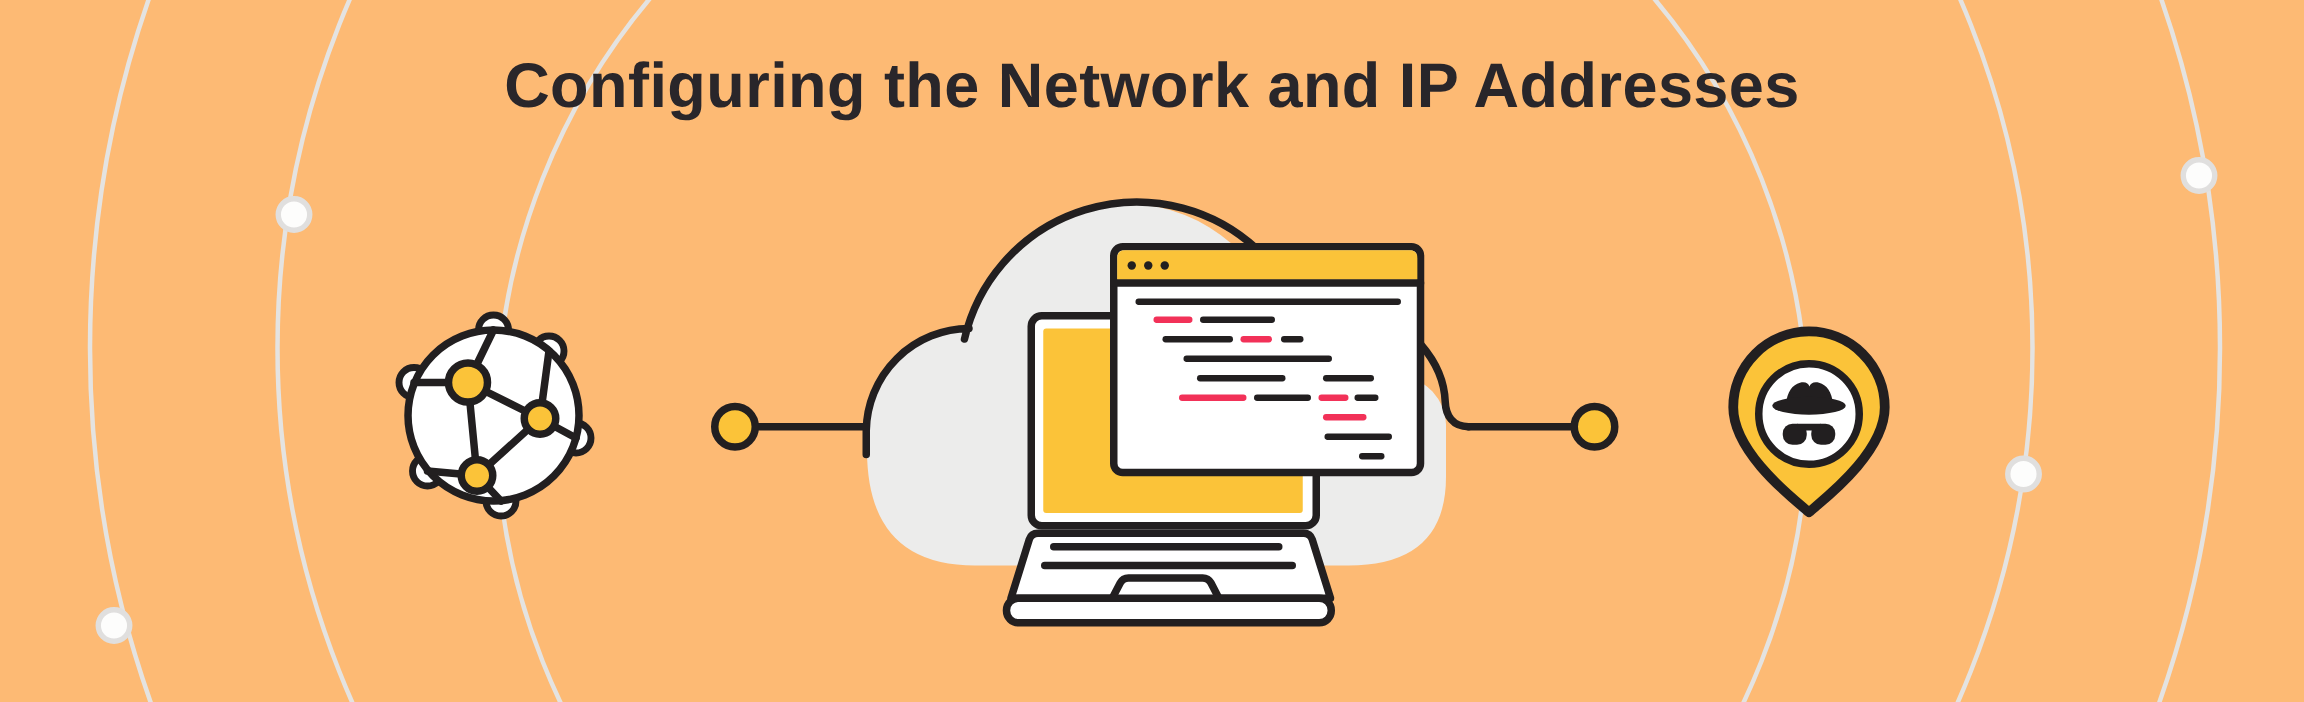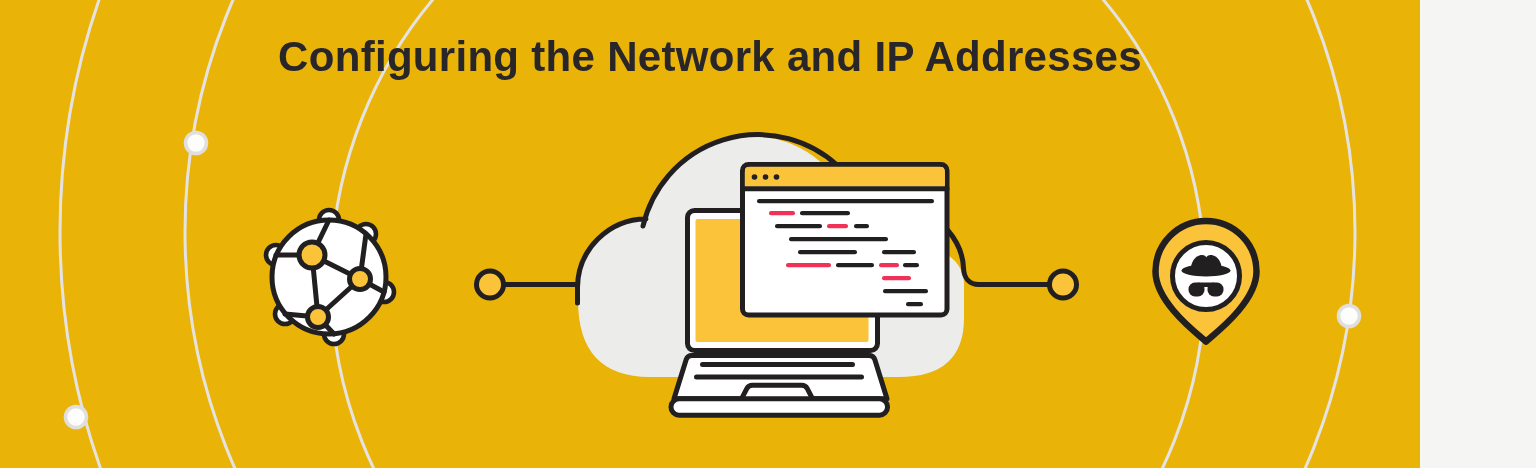--- a/index.html
+++ b/index.html
@@ -1,18 +1,18 @@
 <!DOCTYPE html>
 <html><head>
 <meta charset="utf-8">
 <style>
   html,body{margin:0;padding:0;background:#f5f5f4;}
   .canvas{
-    position:relative;width:1420px;height:468px;overflow:hidden;
-    background:#eab308;font-family:"Liberation Sans",sans-serif;
+    position:relative;width:1536px;height:468px;overflow:hidden;
+    background:#fdba74;font-family:"Liberation Sans",sans-serif;
   }
   .scene{position:absolute;inset:0;width:1536px;height:468px;display:block;}
   .title{
     position:absolute;top:36px;left:0;width:100%;margin:0;
     text-align:center;font-size:42px;font-weight:700;color:#29262a;
     letter-spacing:0.3px;line-height:1;z-index:2;
   }
   .arc{fill:none;stroke:#e4e3e1;stroke-width:3;}
   .stroke5{fill:none;stroke:#221f20;stroke-width:5;stroke-linecap:round;stroke-linejoin:round;}
   .white-shape{fill:#ffffff;stroke:#221f20;stroke-width:5;stroke-linejoin:round;}

